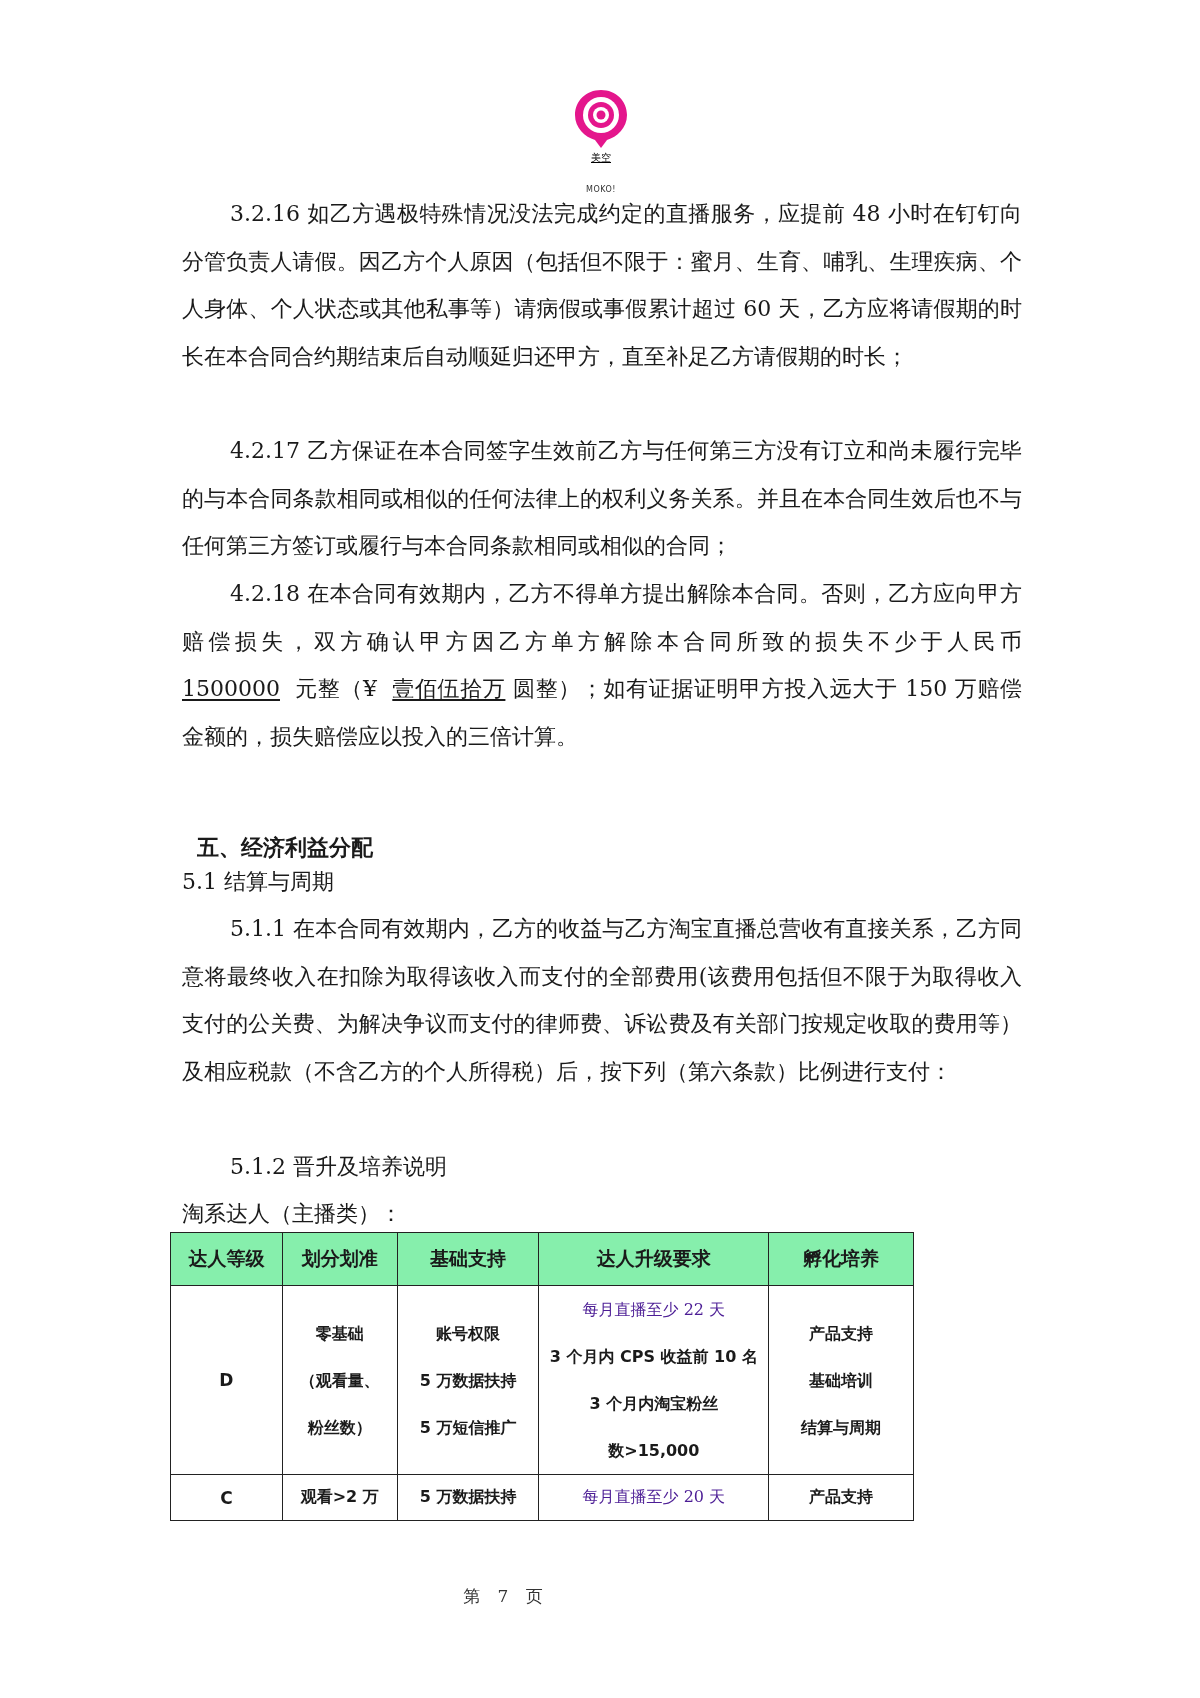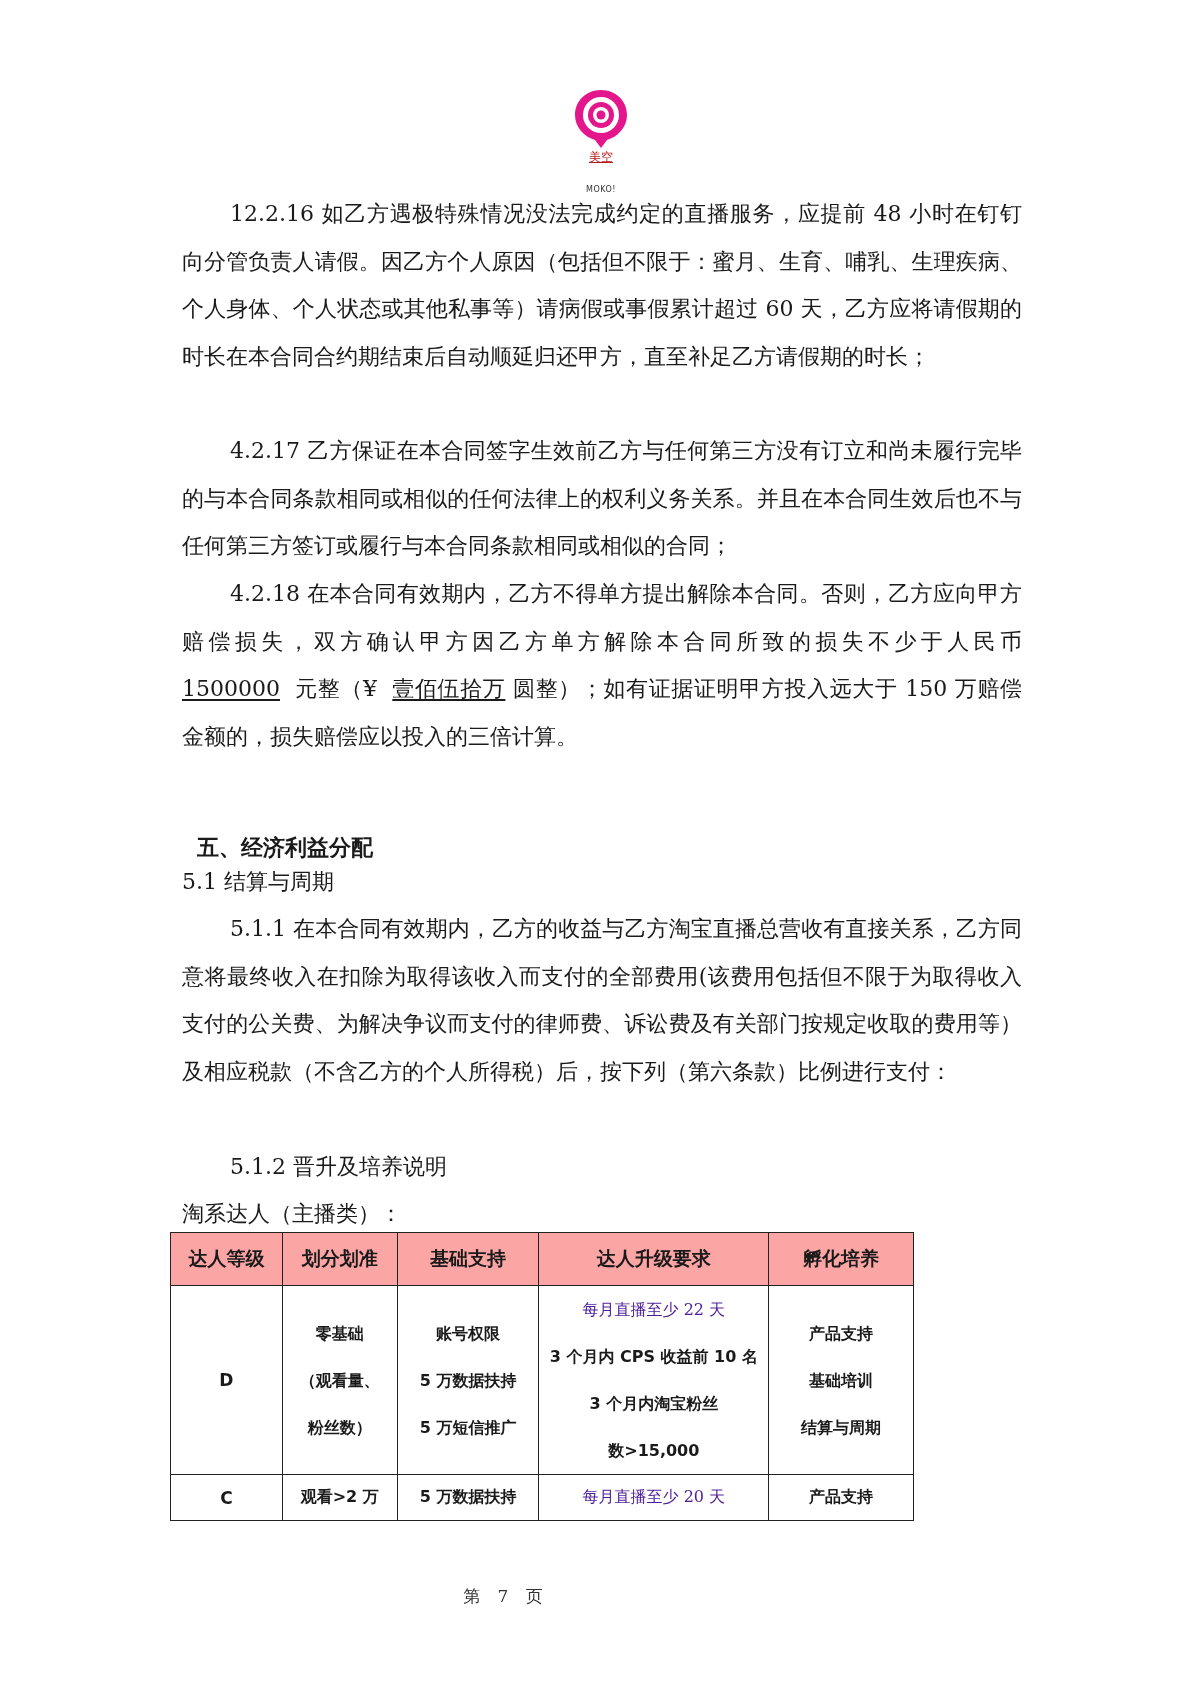--- a/index.html
+++ b/index.html
@@ -3,39 +3,39 @@
   <meta charset="utf-8">
   <style>
     html, body { margin: 0; padding: 0; background: #ffffff; }
     body {
       width: 1200px; height: 1698px; position: relative; overflow: hidden;
       font-family: "DejaVu Serif", "Liberation Serif", serif;
       color: #1a1a1a;
     }
     .logo { position: absolute; left: 571px; top: 88px; width: 60px; text-align: center; }
     .logo-mark { width: 56px; height: 62px; margin: 0 auto; position: relative; }
-    .logo-text-cn { font-family: "DejaVu Sans", sans-serif; font-size: 12px; color: #b91c1c; line-height: 15px; text-decoration: underline; }
+    .logo-text-cn { font-family: "DejaVu Sans", sans-serif; font-size: 10px; color: #000000; line-height: 15px; text-decoration: underline; }
     .logo-text-en { font-family: "DejaVu Sans", sans-serif; font-size: 8px; color: #333; letter-spacing: 0.5px; line-height: 9px; margin-top: 20px; }
 
     .content { position: absolute; left: 182px; width: 840px; }
     .para { font-size: 22px; line-height: 47.5px; margin: 0; text-align: justify; }
     .indent { text-indent: 48px; }
     .u { text-decoration: underline; text-underline-offset: 3px; }
     .heading { font-family: "DejaVu Sans", sans-serif; font-weight: bold; font-size: 22px; line-height: 30px; margin: 15px; }
 
     table.tiers {
       position: absolute; left: 170px; top: 1232px;
       border-collapse: collapse; width: 744px;
       font-family: "DejaVu Sans", sans-serif;
     }
     table.tiers th, table.tiers td {
       border: 1.5px solid #222; text-align: center; vertical-align: middle;
       font-size: 16px; font-weight: bold; padding: 0;
     }
-    table.tiers th { background: #fca5a5; height: 52px; font-size: 19px; }
+    table.tiers th { background: #86efac; height: 52px; font-size: 19px; }
     table.tiers td .ln { display: block; line-height: 47px; }
     table.tiers td .light { font-weight: normal; color: #4c1d95; font-family: "DejaVu Serif", serif; }
     .footer { position: absolute; top: 1585px; left: 0; width: 1012px; text-align: center; font-size: 17px; color: #333; letter-spacing: 6px; }
   </style>
 </head>
 <body>
 
 <div class="logo">
   <div class="logo-mark">
     <svg width="56" height="62" viewBox="0 0 56 62">
@@ -45,21 +45,21 @@
       <circle cx="28" cy="27" r="8" fill="#ffffff"></circle>
       <circle cx="28" cy="27" r="4.5" fill="#e4168c"></circle>
     </svg>
   </div>
   <div class="logo-text-cn">美空</div>
   <div class="logo-text-en">MOKO!</div>
 </div>
 
 <div class="content" style="top:190px;">
   <p class="para indent">
-    <span>12.2.16</span>
+    <span>3.2.16</span>
     <span>如乙方遇极特殊情况没法完成约定的直播服务，应提前 48 小时在钉钉向分管负责人请假。因乙方个人原因（包括但不限于：蜜月、生育、哺乳、生理疾病、个人身体、个人状态或其他私事等）请病假或事假累计超过 60 天，乙方应将请假期的时长在本合同合约期结束后自动顺延归还甲方，直至补足乙方请假期的时长；</span>
   </p>
 </div>
 
 <div class="content" style="top:427px;">
   <p class="para indent">
     <span>4.2.17</span>
     <span>乙方保证在本合同签字生效前乙方与任何第三方没有订立和尚未履行完毕的与本合同条款相同或相似的任何法律上的权利义务关系。并且在本合同生效后也不与任何第三方签订或履行与本合同条款相同或相似的合同；</span>
   </p>
 </div>

